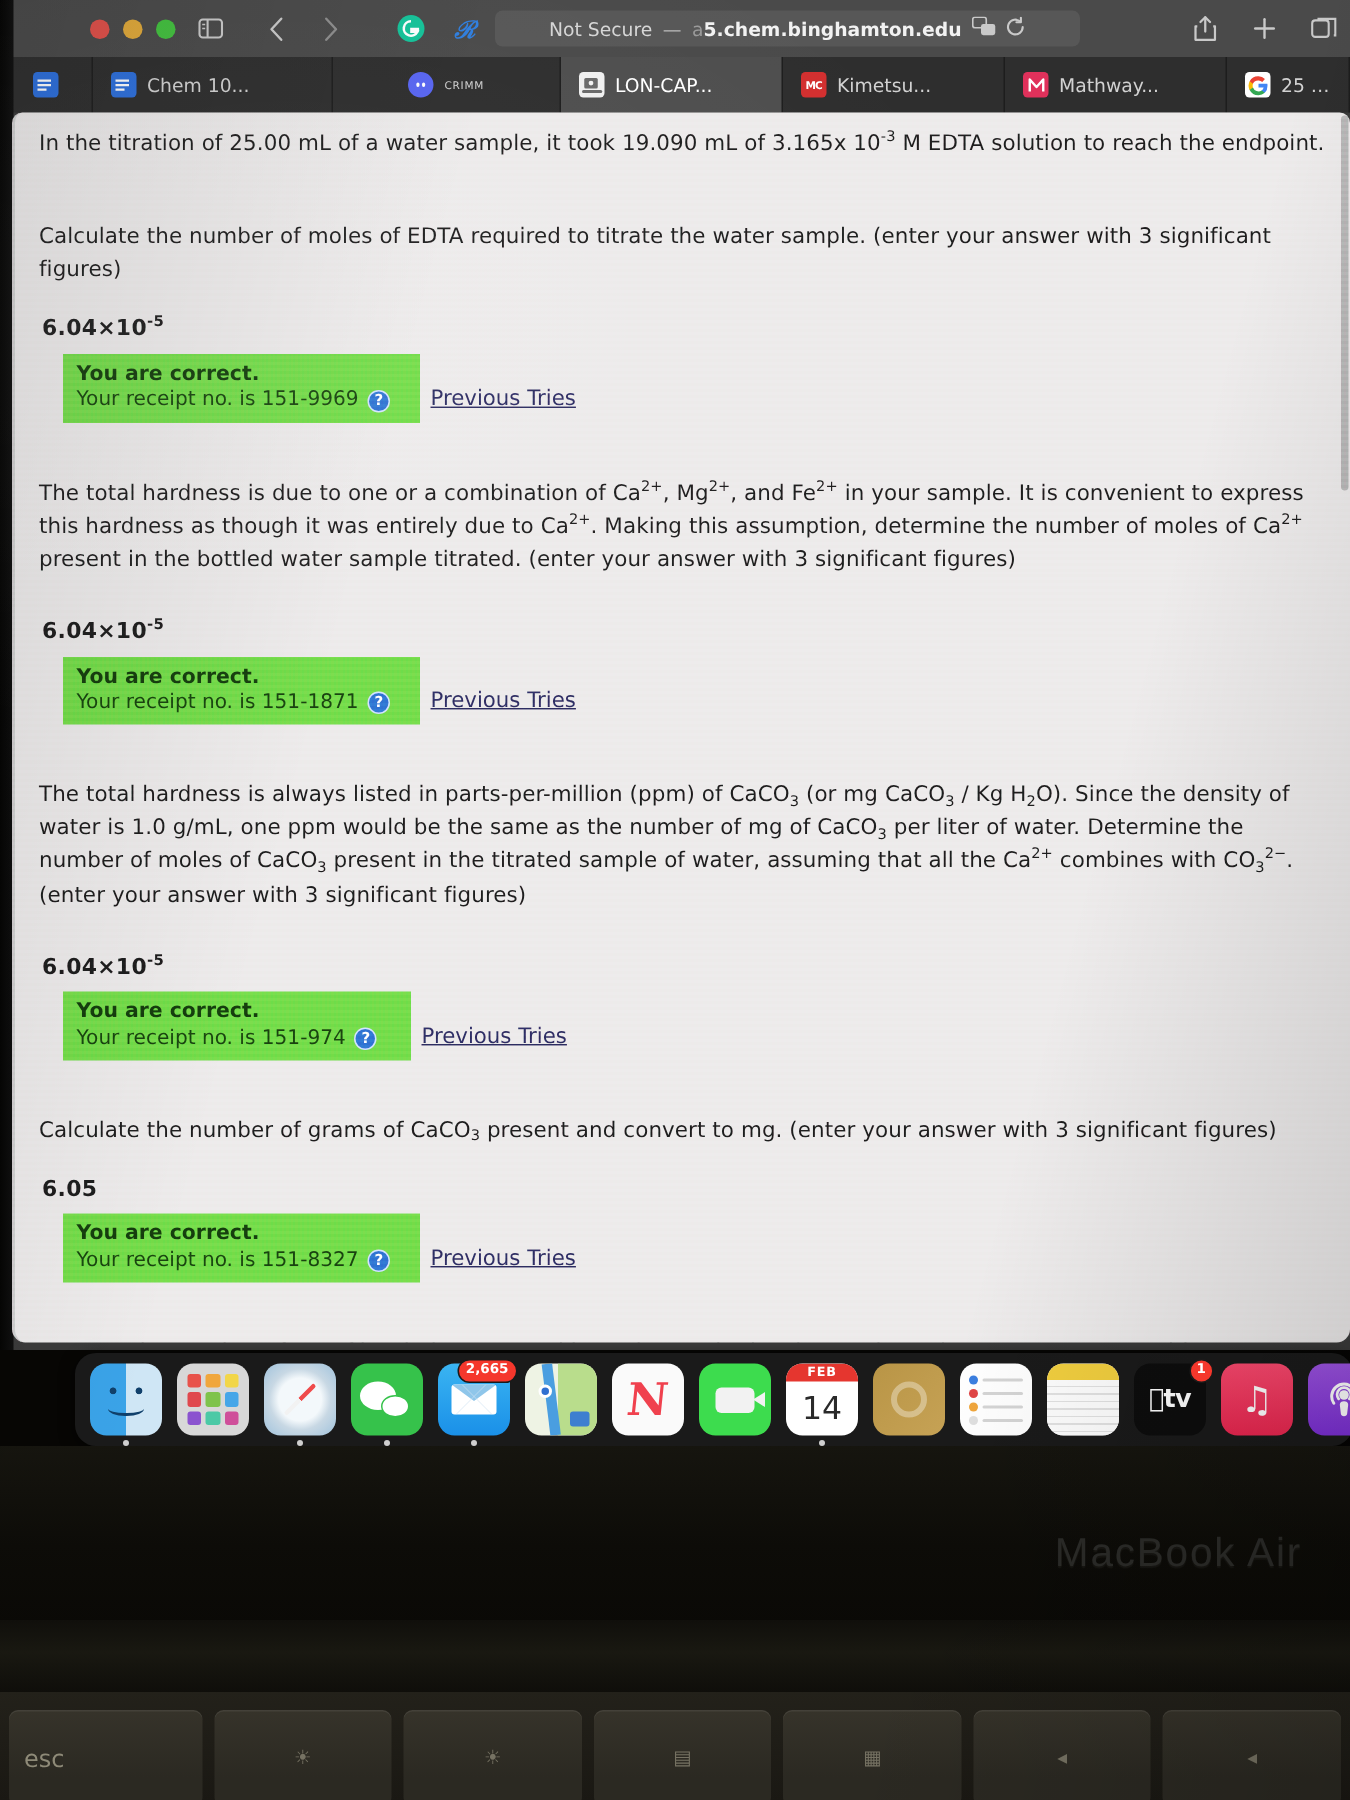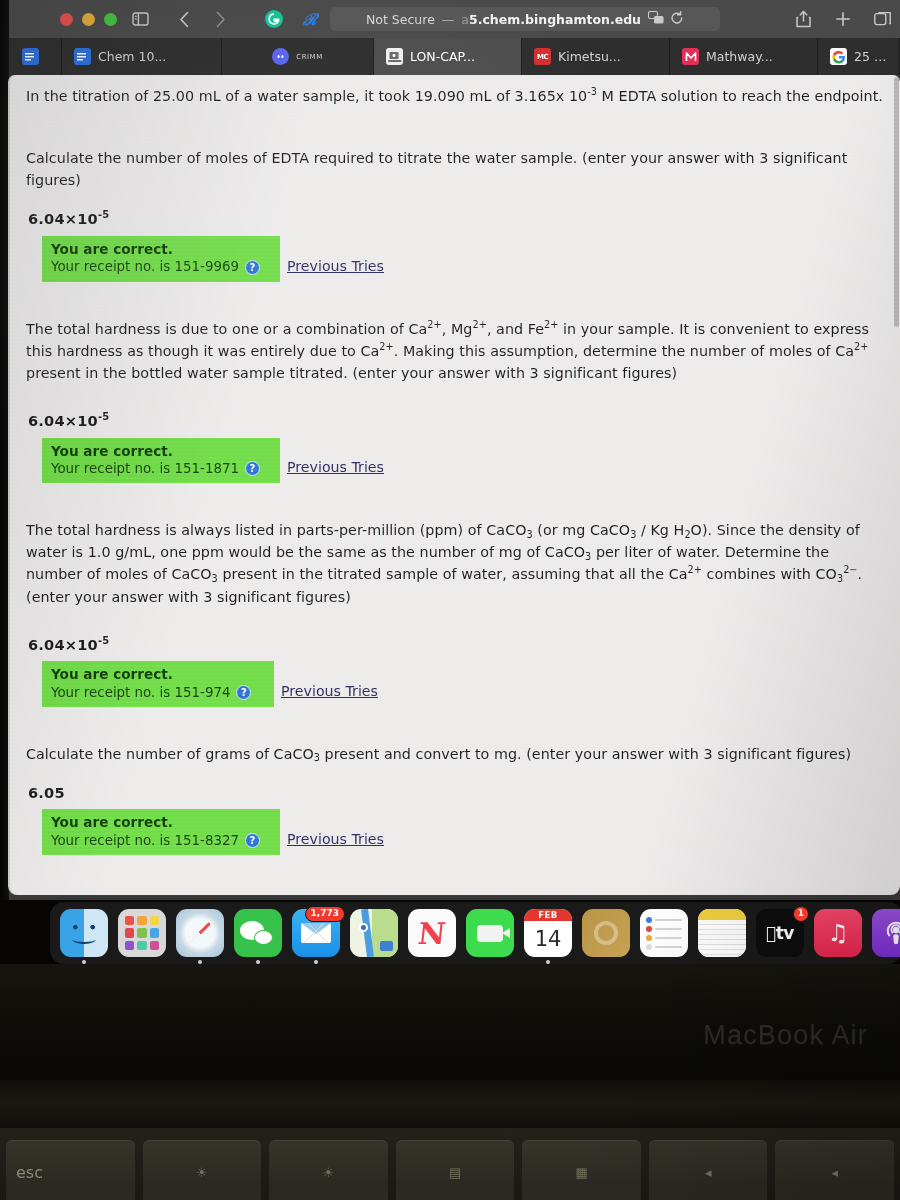--- a/index.html
+++ b/index.html
@@ -635,21 +635,21 @@
         </div>
       <span class="running"></span>
     </div>
 
     <div class="dock-item">
       <div class="di ic-mail">
           <span class="env">
             <span class="vv"></span>
           </span>
         </div>
-      <span class="badge">1,773</span>
+      <span class="badge">2,665</span>
       <span class="running"></span>
     </div>
 
     <div class="dock-item">
       <div class="di ic-maps">
           <span class="green"></span>
           <span class="road"></span>
           <span class="pin"></span>
           <span class="sign"></span>
         </div>

